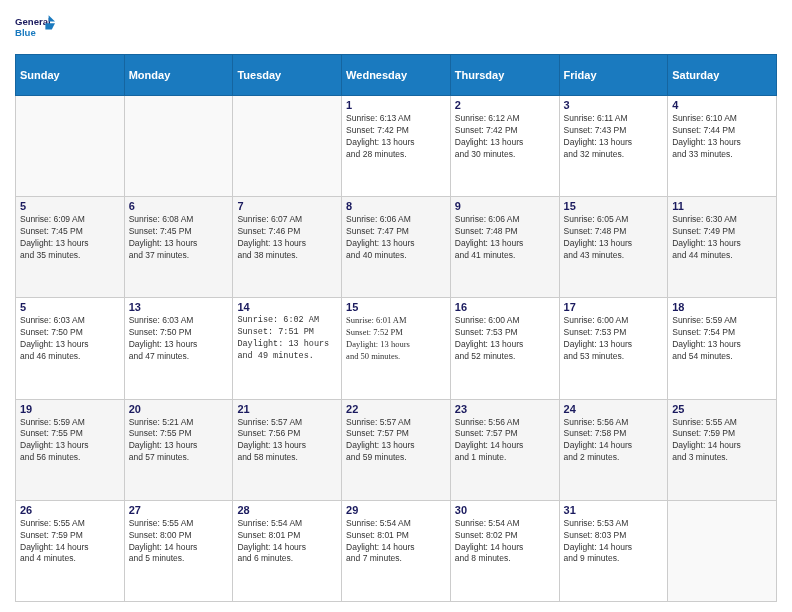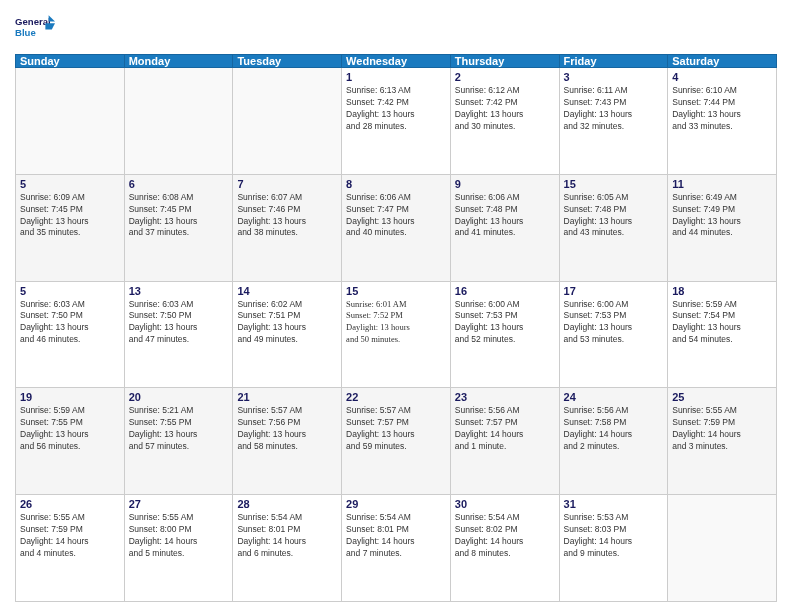--- a/index.html
+++ b/index.html
@@ -45,21 +45,21 @@
       border: 1px solid #ccc;
       border-collapse: collapse;
       width: 100%;
       table-layout: fixed;
     }
     .calendar thead tr th {
       background: #1a7abf;
       color: #fff;
       font-size: 11px;
       font-weight: bold;
-      padding: 0 4px;
+      padding: 14px 4px;
       border: 1px solid #1565a0;
       text-align: left;
     }
     .calendar tbody tr td {
       border: 1px solid #ccc;
       vertical-align: top;
       padding: 3px 4px;
       font-size: 9px;
       color: #333;
       height: 82px;
@@ -187,21 +187,21 @@
           </td>
           <td>
             <span class="day-num">15</span>
             <div class="day-info" style="white-space: pre-line;">Sunrise: 6:05 AM
 Sunset: 7:48 PM
 Daylight: 13 hours
 and 43 minutes.</div>
           </td>
           <td>
             <span class="day-num">11</span>
-            <div class="day-info" style="white-space: pre-line;">Sunrise: 6:49 AM
+            <div class="day-info" style="white-space: pre-line;">Sunrise: 6:30 AM
 Sunset: 7:49 PM
 Daylight: 13 hours
 and 44 minutes.</div>
           </td>
         </tr>
         <tr>
           <td>
             <span class="day-num">5</span>
             <div class="day-info" style="white-space: pre-line;">Sunrise: 6:03 AM
 Sunset: 7:50 PM
@@ -210,21 +210,21 @@
           </td>
           <td>
             <span class="day-num">13</span>
             <div class="day-info" style="white-space: pre-line;">Sunrise: 6:03 AM
 Sunset: 7:50 PM
 Daylight: 13 hours
 and 47 minutes.</div>
           </td>
           <td>
             <span class="day-num">14</span>
-            <div class="day-info" style="white-space: pre-line;">Sunrise: 6:02 AM
+            <div class="day-info" style="white-space: pre-line; font-family: Liberation Mono, monospace;">Sunrise: 6:02 AM
 Sunset: 7:51 PM
 Daylight: 13 hours
 and 49 minutes.</div>
           </td>
           <td>
             <span class="day-num">15</span>
             <div class="day-info" style="white-space: pre-line; font-family: Liberation Serif, serif;">Sunrise: 6:01 AM
 Sunset: 7:52 PM
 Daylight: 13 hours
 and 50 minutes.</div>

